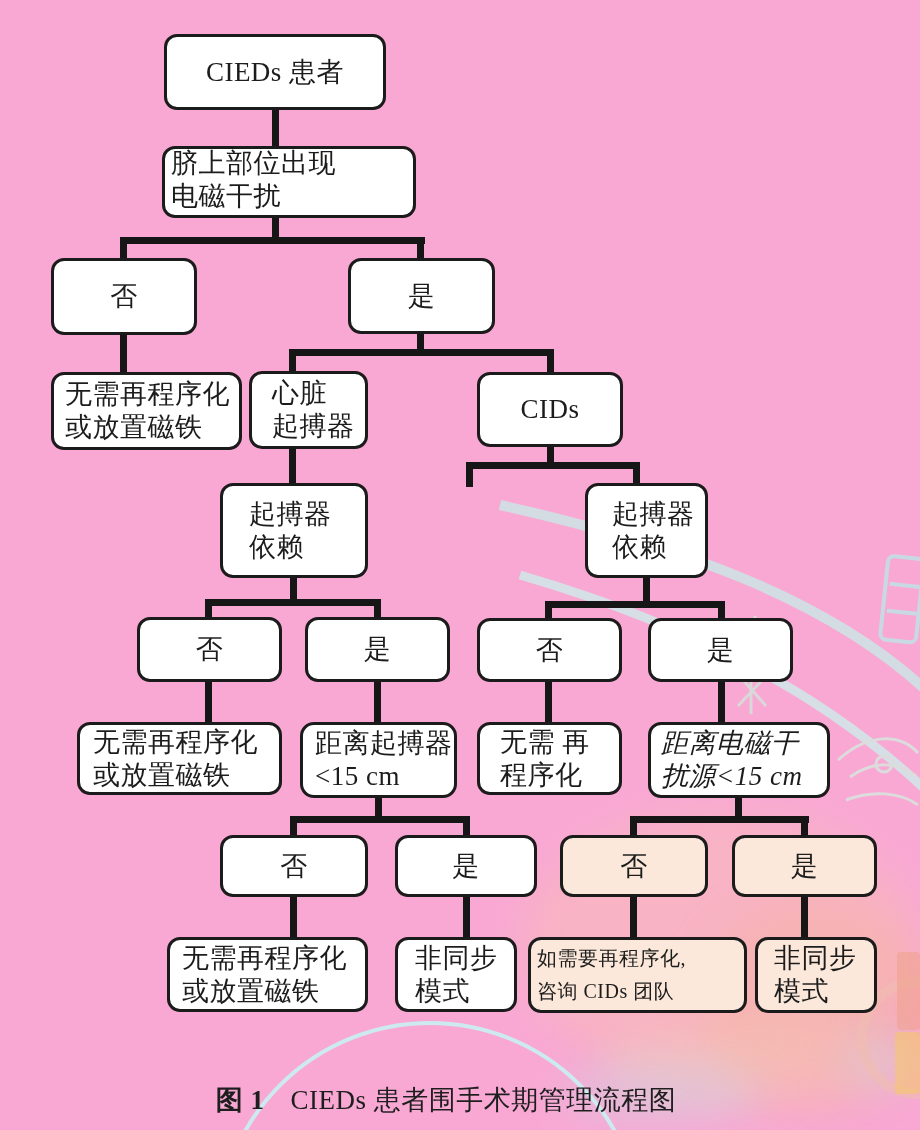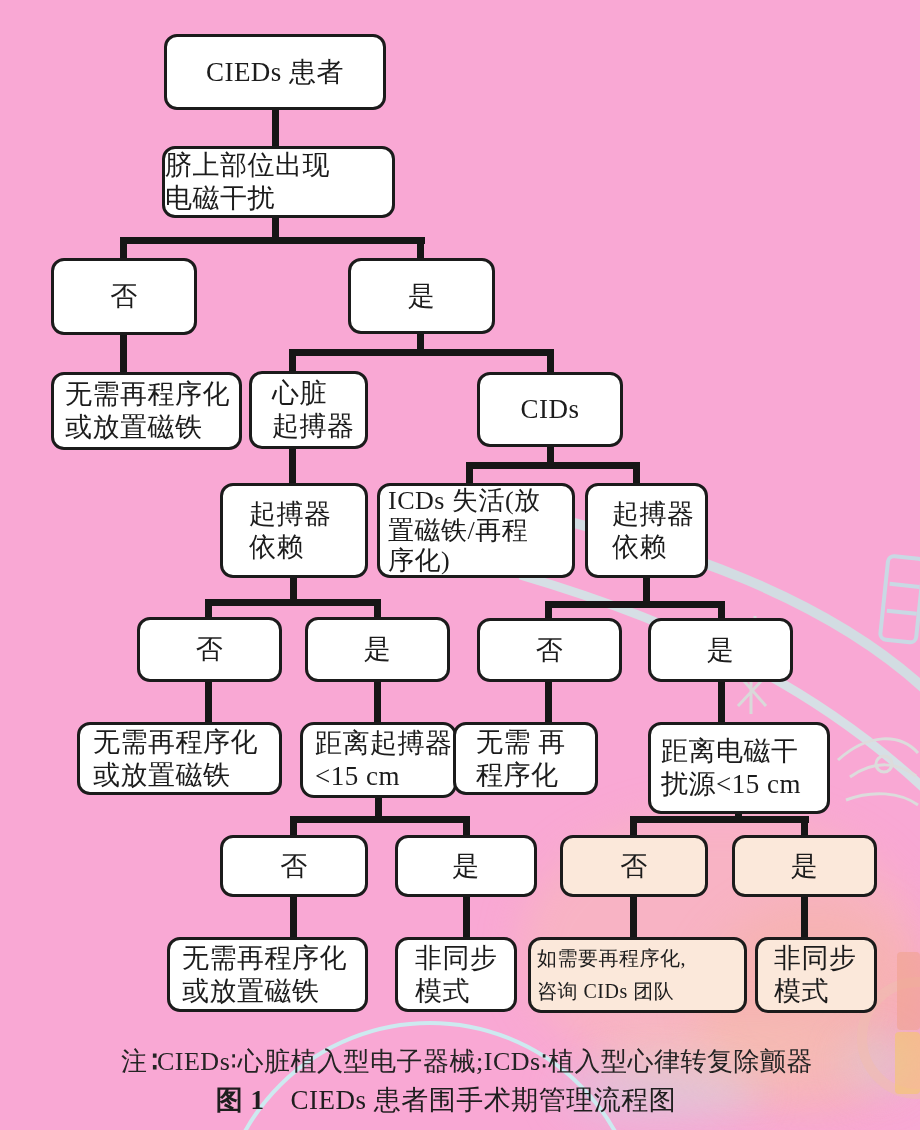--- a/index.html
+++ b/index.html
@@ -104,60 +104,56 @@
       <div class="seg" style="left: 630px; top: 816px; width: 7px; height: 23px;"></div>
       <div class="seg" style="left: 801px; top: 816px; width: 7px; height: 23px;"></div>
       <div class="seg" style="left: 290px; top: 893px; width: 7px; height: 48px;"></div>
       <div class="seg" style="left: 463px; top: 893px; width: 7px; height: 48px;"></div>
       <div class="seg" style="left: 630px; top: 893px; width: 7px; height: 48px;"></div>
       <div class="seg" style="left: 801px; top: 893px; width: 7px; height: 48px;"></div>
     </div>
 
   <div class="layer" id="nodes">
       <div class="node center" style="left: 164px; top: 34px; width: 222px; height: 76px;">CIEDs 患者</div>
-      <div class="node" style="left: 162px; top: 146px; width: 233px; height: 72px; padding-left: 0;">脐上部位出现
+      <div class="node" style="left: 162px; top: 146px; width: 254px; height: 72px; padding-left: 6px; font-family: Liberation Mono, monospace;">脐上部位出现
 电磁干扰</div>
       <div class="node center" style="left: 51px; top: 258px; width: 146px; height: 77px;">否</div>
       <div class="node center" style="left: 348px; top: 258px; width: 147px; height: 76px;">是</div>
       <div class="node" style="left: 51px; top: 372px; width: 191px; height: 78px; padding-left: 11px;">无需再程序化
 或放置磁铁</div>
       <div class="node" style="left: 249px; top: 371px; width: 119px; height: 78px; padding-left: 20px;">心脏
 起搏器</div>
       <div class="node center" style="left: 477px; top: 372px; width: 146px; height: 75px;">CIDs</div>
       <div class="node" style="left: 220px; top: 483px; width: 148px; height: 95px; padding-left: 26px;">起搏器
 依赖</div>
-      <div class="node" style="left: 377px; top: 483px; width: 198px; height: 95px; padding-left: 8px; line-height: 30px; font-size: 26px;">ICDs 失活(放
-置磁铁/再程
-序化)</div>
       <div class="node" style="left: 585px; top: 483px; width: 123px; height: 95px; padding-left: 24px;">起搏器
 依赖</div>
       <div class="node center" style="left: 137px; top: 617px; width: 145px; height: 65px;">否</div>
       <div class="node center" style="left: 305px; top: 617px; width: 145px; height: 65px;">是</div>
       <div class="node center" style="left: 477px; top: 618px; width: 145px; height: 64px;">否</div>
       <div class="node center" style="left: 648px; top: 618px; width: 145px; height: 64px;">是</div>
       <div class="node" style="left: 77px; top: 722px; width: 205px; height: 73px; padding-left: 13px;">无需再程序化
 或放置磁铁</div>
       <div class="node" style="left: 300px; top: 722px; width: 157px; height: 76px; padding-left: 12px; border-radius: 14px;">距离起搏器
 &lt;15 cm</div>
-      <div class="node" style="left: 453px; top: 722px; width: 145px; height: 73px; padding-left: 20px;">无需 再
+      <div class="node" style="left: 477px; top: 722px; width: 145px; height: 73px; padding-left: 20px;">无需 再
 程序化</div>
-      <div class="node" style="left: 648px; top: 722px; width: 182px; height: 92px; padding-left: 10px;">距离电磁干
+      <div class="node" style="left: 648px; top: 722px; width: 182px; height: 76px; padding-left: 10px; font-style: italic;">距离电磁干
 扰源&lt;15 cm</div>
       <div class="node center" style="left: 220px; top: 835px; width: 148px; height: 62px;">否</div>
       <div class="node center" style="left: 395px; top: 835px; width: 142px; height: 62px;">是</div>
       <div class="node center tinted" style="left: 560px; top: 835px; width: 148px; height: 62px;">否</div>
       <div class="node center tinted" style="left: 732px; top: 835px; width: 145px; height: 62px;">是</div>
       <div class="node" style="left: 167px; top: 937px; width: 201px; height: 75px; padding-left: 12px;">无需再程序化
 或放置磁铁</div>
       <div class="node" style="left: 395px; top: 937px; width: 122px; height: 75px; padding-left: 17px;">非同步
 模式</div>
       <div class="node tinted" style="left: 528px; top: 937px; width: 219px; height: 76px; padding-left: 6px; font-size: 20px;">如需要再程序化,
 咨询 CIDs 团队</div>
       <div class="node tinted" style="left: 755px; top: 937px; width: 122px; height: 76px; padding-left: 16px;">非同步
 模式</div>
     </div>
 
-  <div class="caption-note">注∶CIEDs∶心脏植入型电子器械;ICDs∶植入型心律转复除颤器</div>
   <div class="caption-fig">
     <span class="figlabel">图 1</span><span>CIEDs 患者围手术期管理流程图</span>
   </div>
 
 </div>
 
 </body></html>

